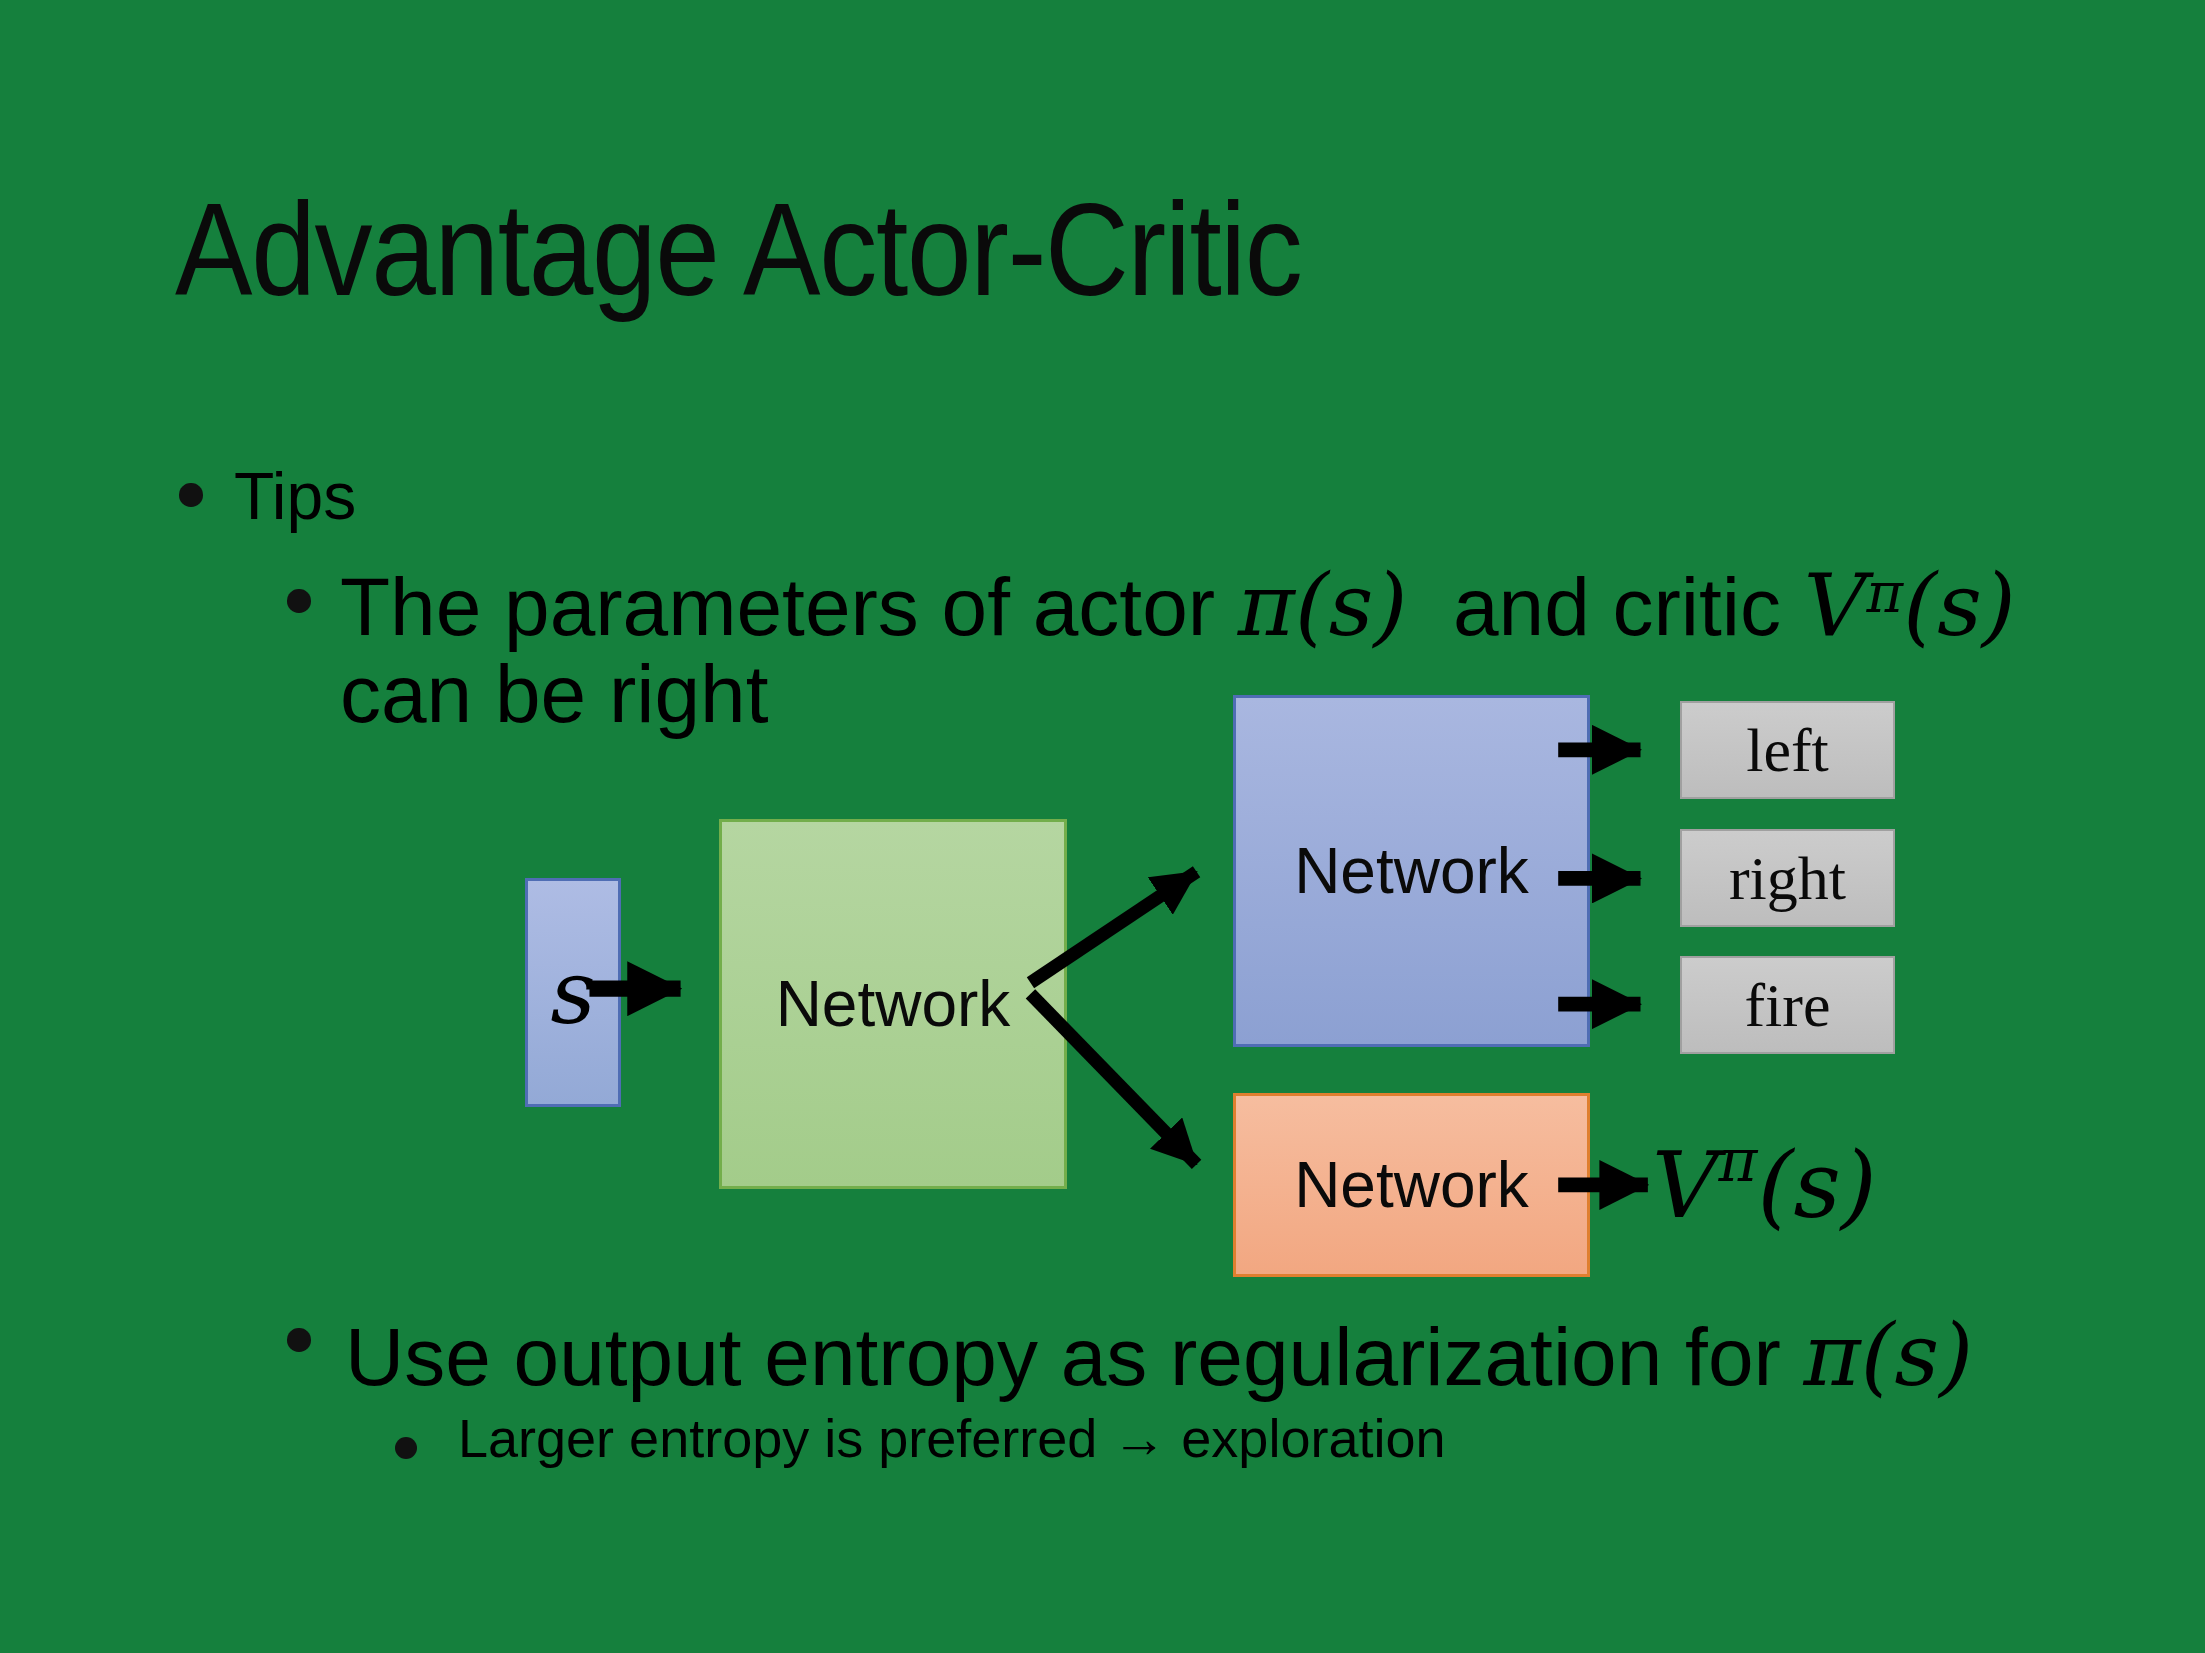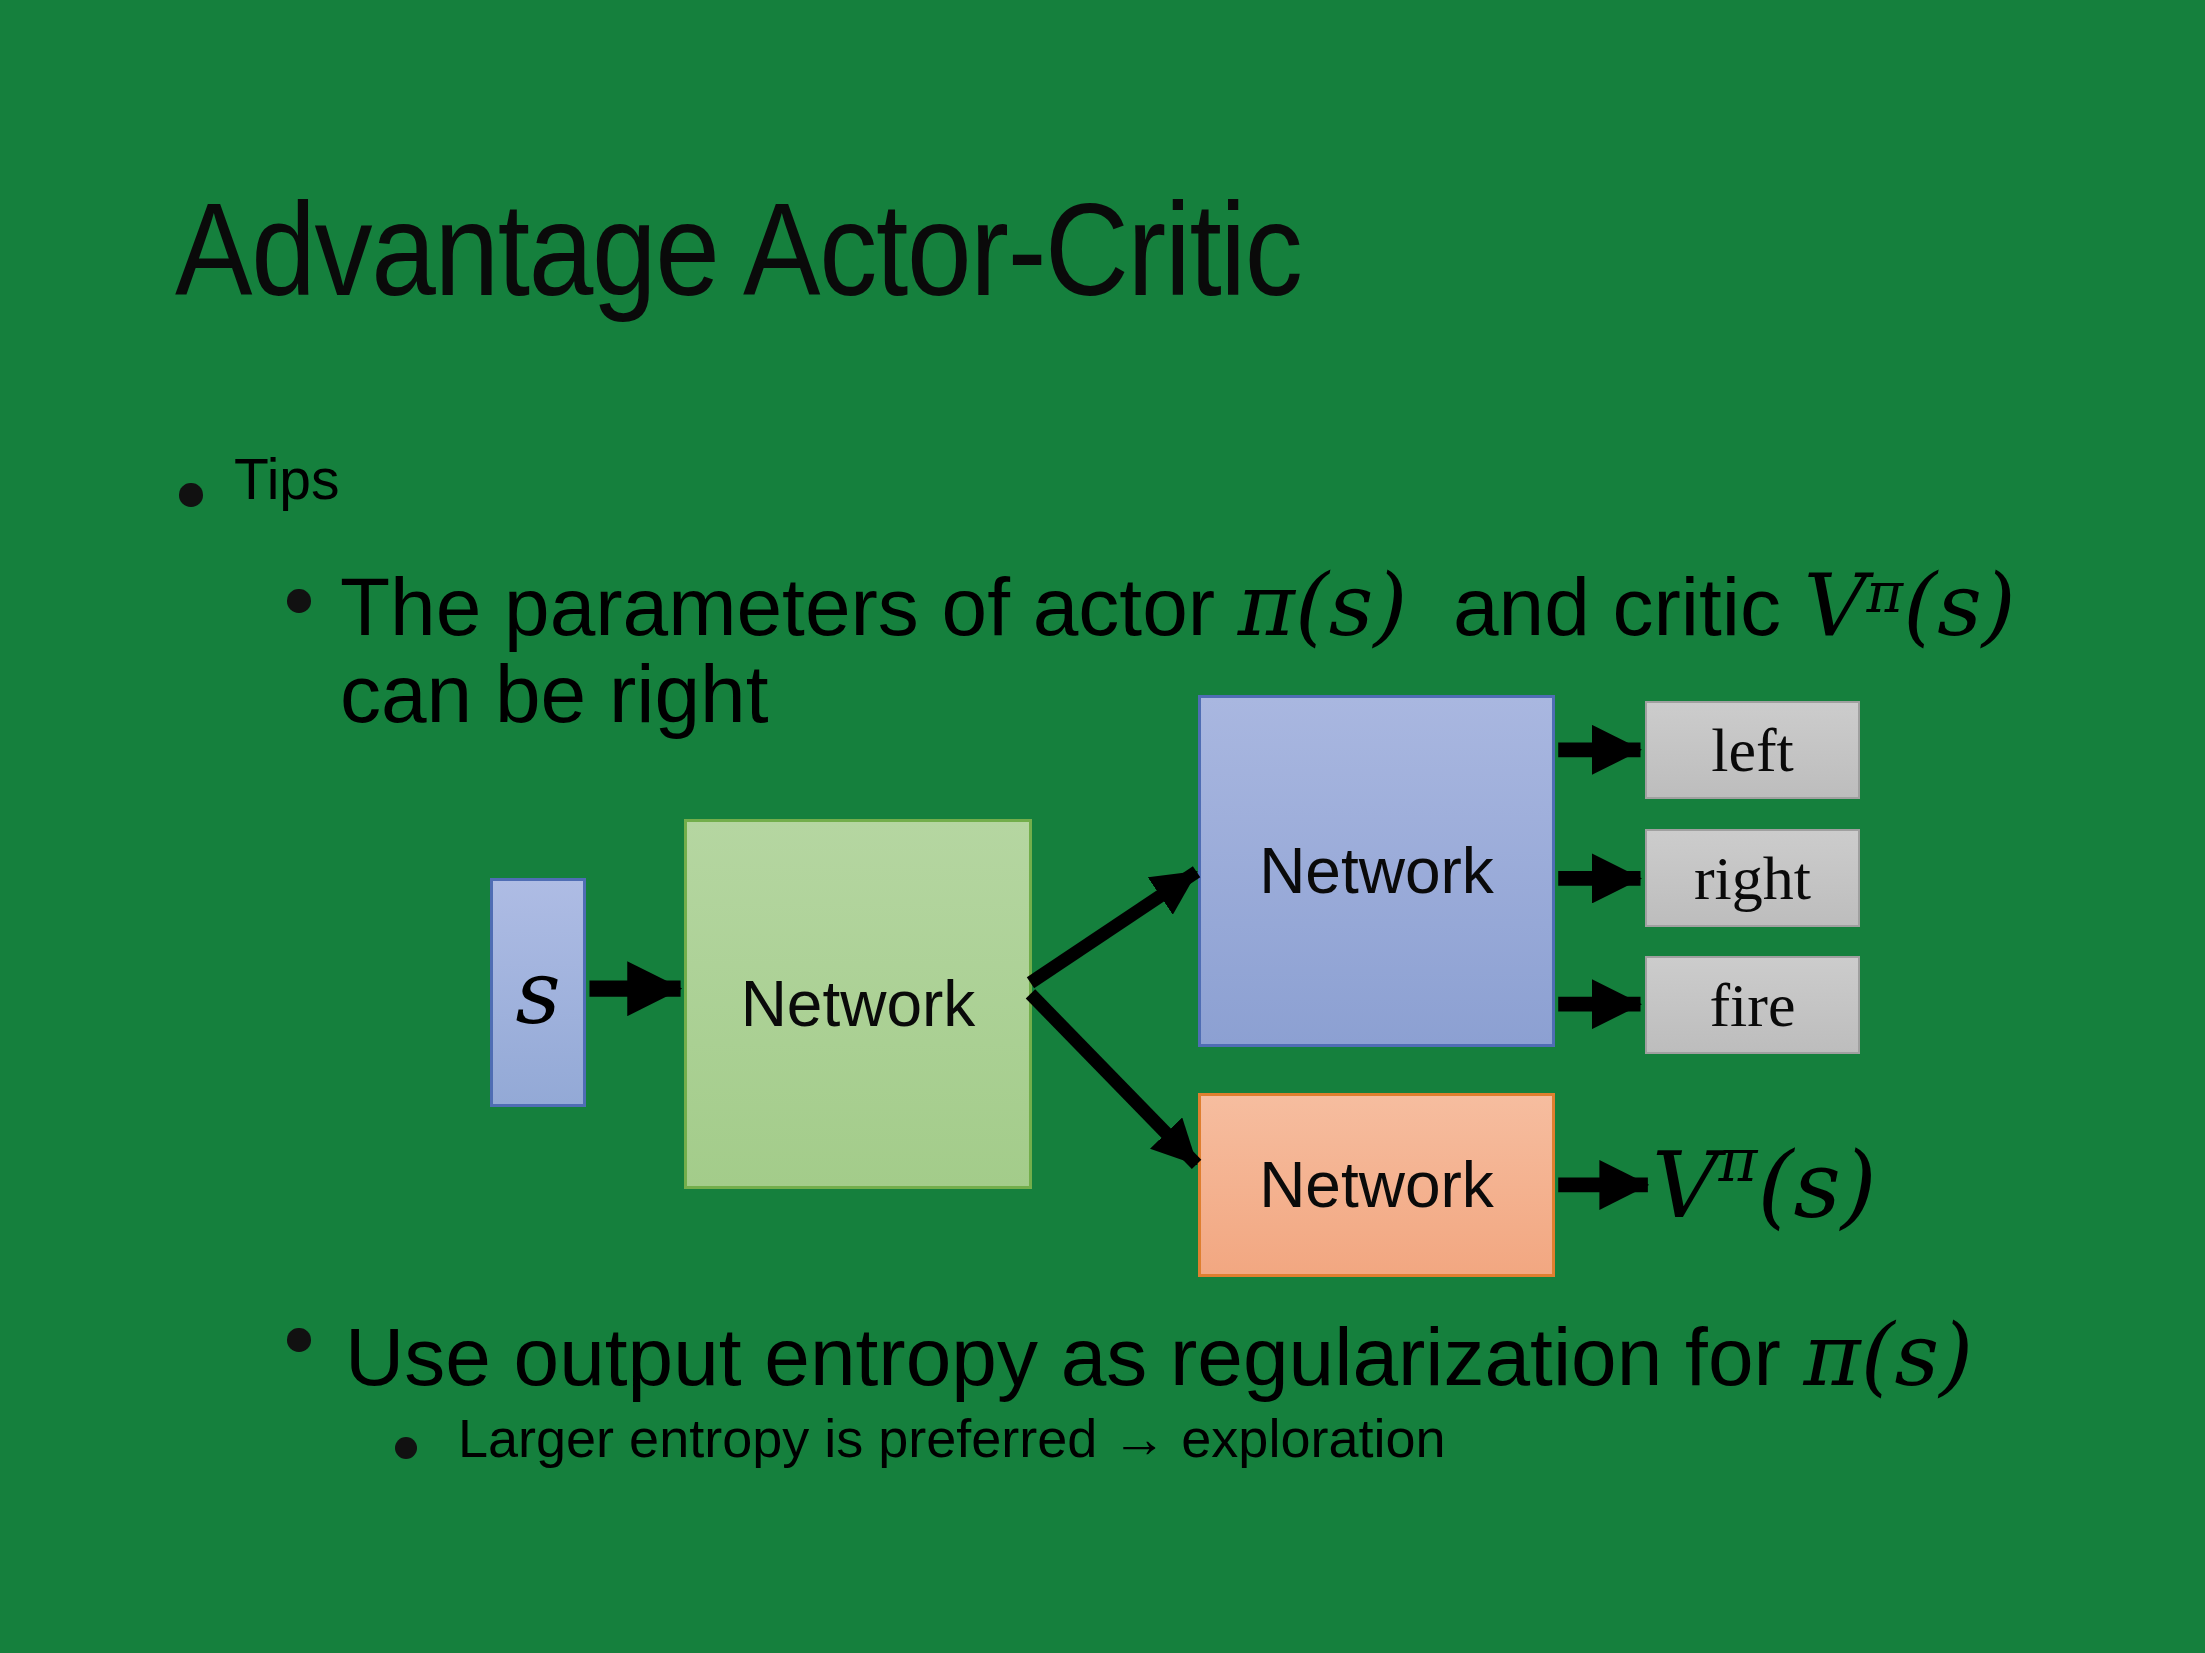--- a/index.html
+++ b/index.html
@@ -11,31 +11,31 @@
   .title{left:175px;top:181px;font-size:132px;line-height:1.05;letter-spacing:-1.5px;
          transform:scaleX(0.88);transform-origin:0 0;white-space:pre;color:#0a0a0a;}
 
   .bullet-dot{border-radius:50%;background:#111;}
   .dot-l1{left:179px;top:483px;width:23.5px;height:23.5px;}
   .dot-l2a{left:287px;top:589px;width:23.5px;height:23.5px;}
   .dot-l2b{left:287px;top:1328px;width:23.5px;height:23.5px;}
   .dot-l3{left:395px;top:1437px;width:22px;height:22px;}
 
   .bullet-line{white-space:pre;line-height:1.12;}
-  .l1-text{left:234px;top:448px;font-size:57px;text-align:right;}
+  .l1-text{left:234px;top:460px;font-size:66px;text-align:right;}
   .l2a-line1{left:340px;top:556px;font-size:82px;}
   .l2a-line2{left:340px;top:648px;font-size:82px;}
   .l2b-line{left:345px;top:1300px;font-size:82px;margin-top:6px;}
   .l3-line{left:458px;top:1408px;font-size:54px;}
 
   .math{font-family:"DejaVu Serif","Liberation Serif",serif;font-style:italic;font-size:1.06em;}
   .math-sup{font-family:"DejaVu Serif","Liberation Serif",serif;font-style:italic;
             font-size:0.68em;position:relative;top:-0.42em;}
 
-  .box{display:flex;align-items:center;justify-content:center;box-sizing:border-box;}
+  .box{display:flex;align-items:center;justify-content:center;box-sizing:border-box;margin-left:35px;}
   .state-box{left:490px;top:878px;width:96px;height:229px;
              background:linear-gradient(180deg,var(--state_fill_top),var(--state_fill_bottom));
              border:3.7px solid var(--state_border);}
   .state-label{font-family:"DejaVu Serif","Liberation Serif",serif;font-style:italic;font-size:88px;}
 
   .shared-box{left:684px;top:819px;width:348px;height:370px;
               background:linear-gradient(180deg,var(--shared_fill_top),var(--shared_fill_bottom));
               border:3.7px solid var(--shared_border);}
   .actor-box{left:1198px;top:695px;width:357px;height:352px;
              background:linear-gradient(180deg,var(--actor_fill_top),var(--actor_fill_bottom));

